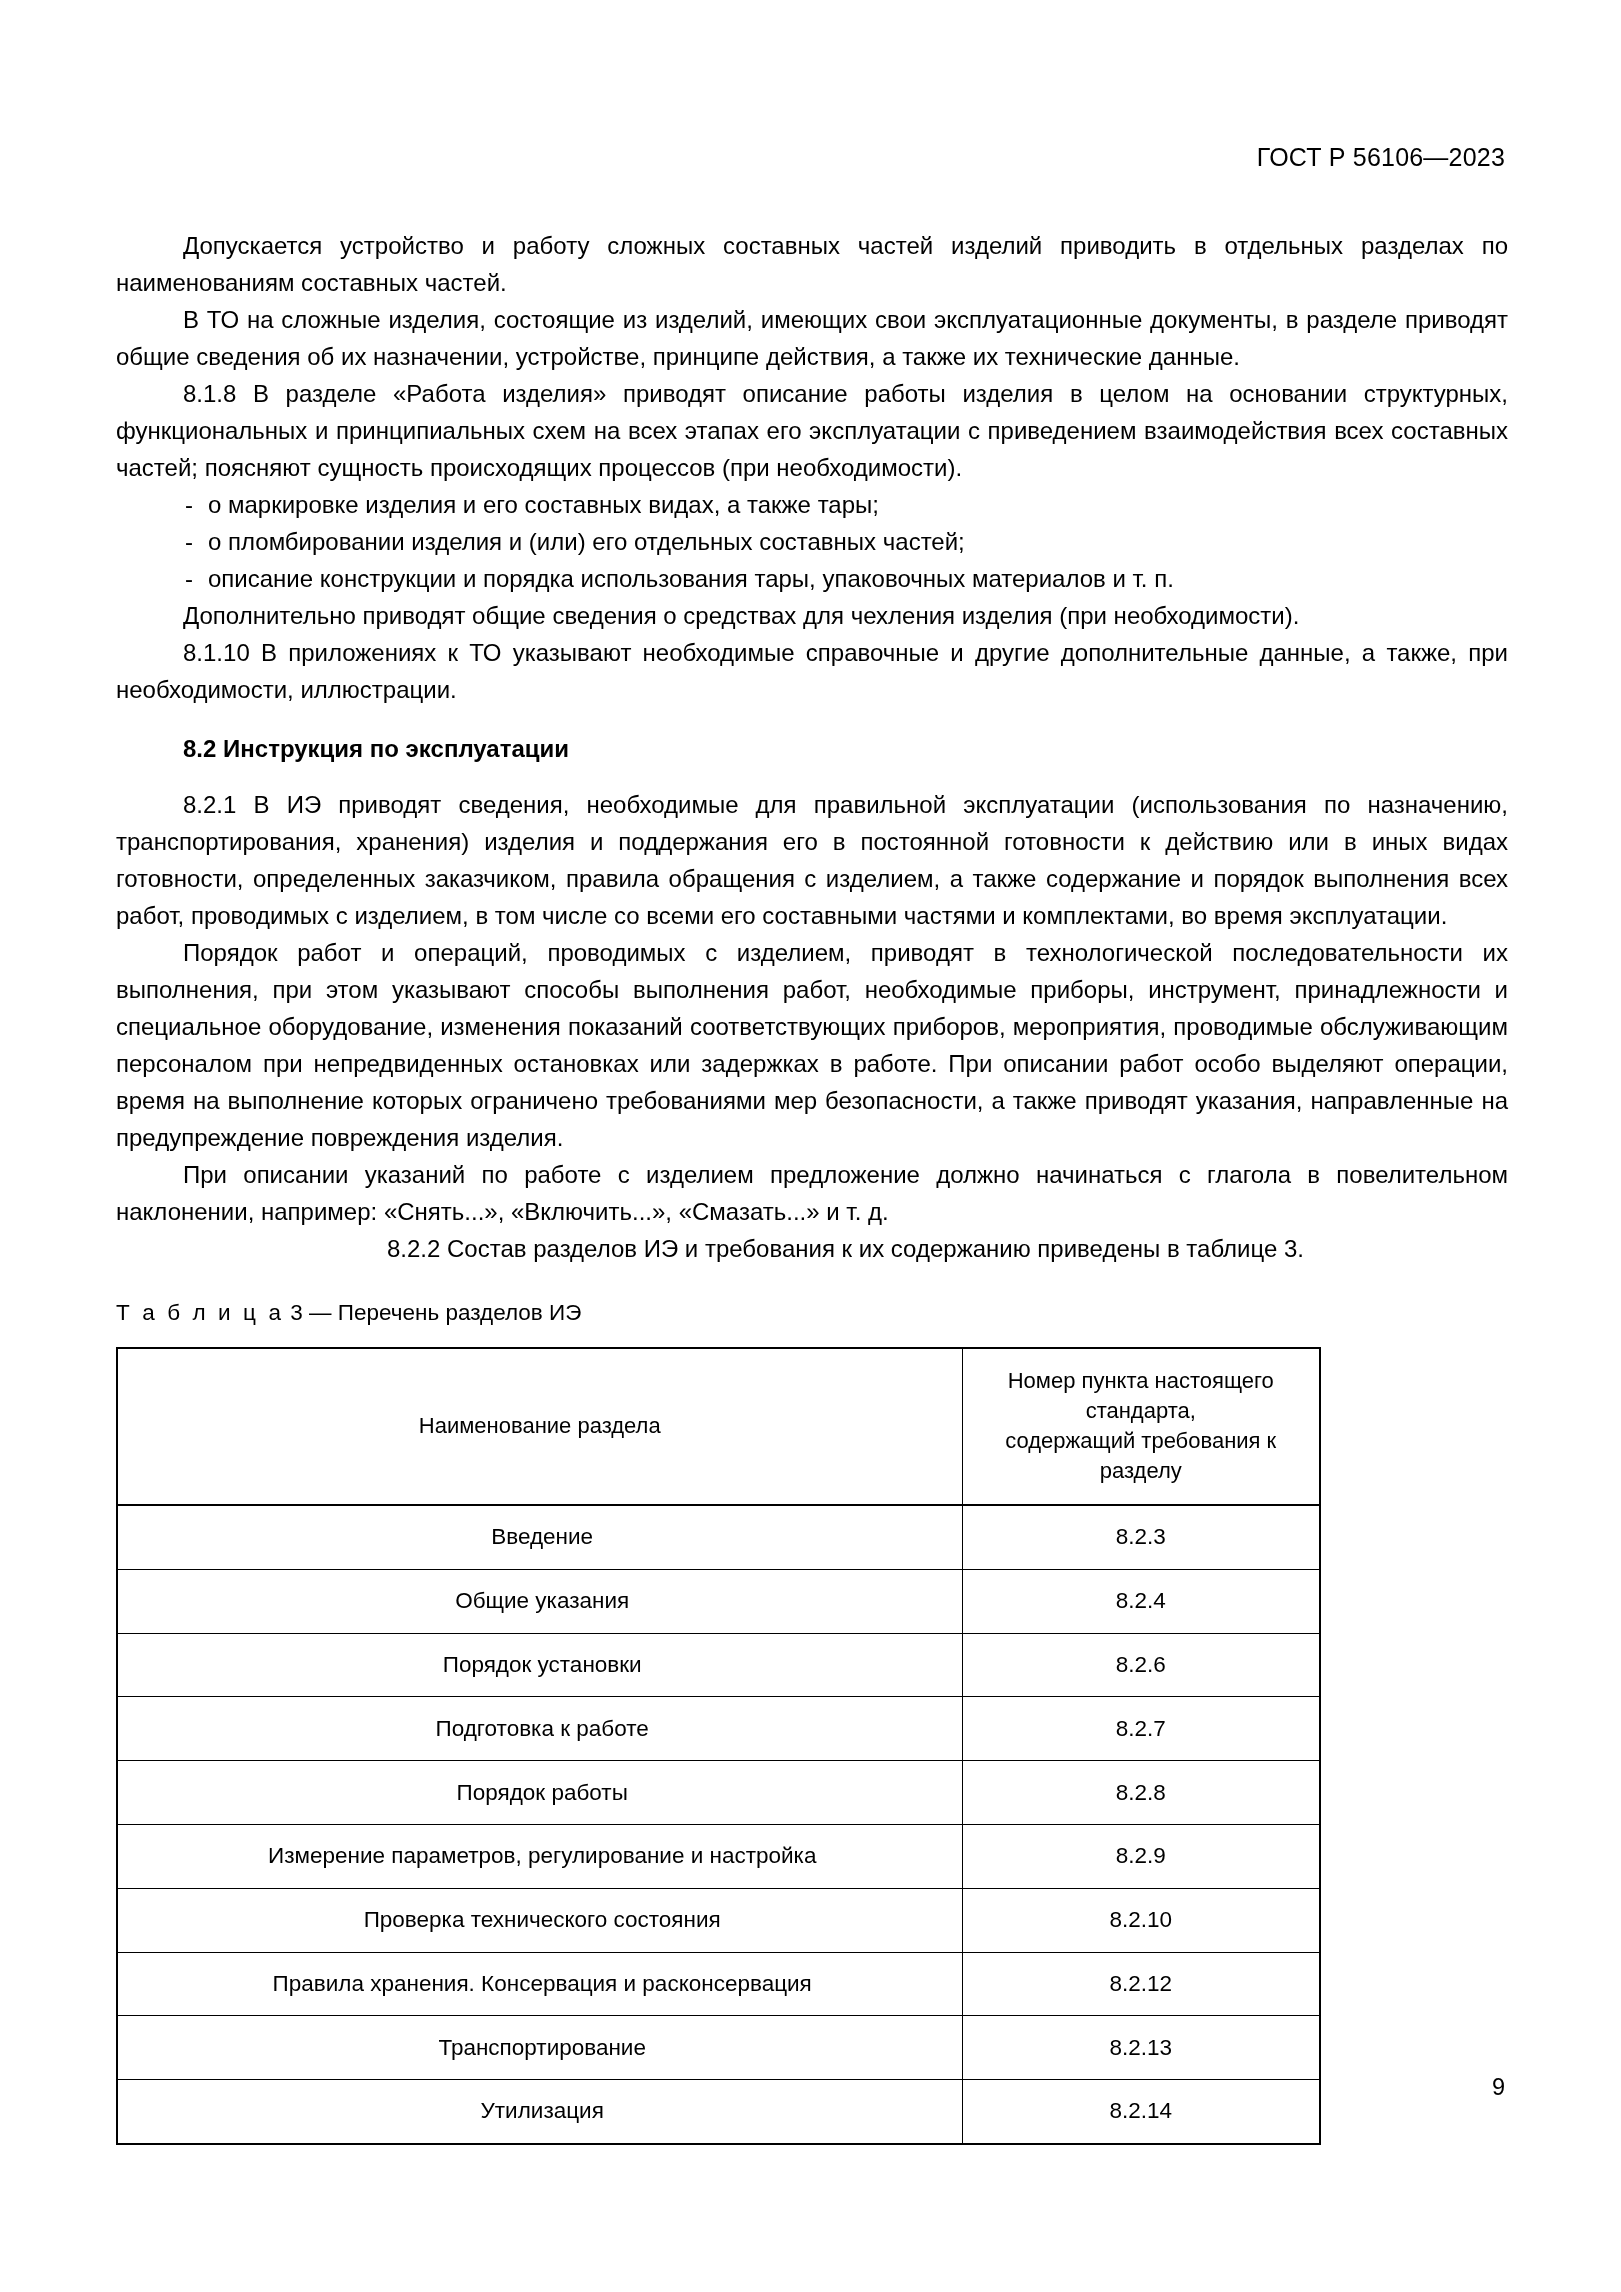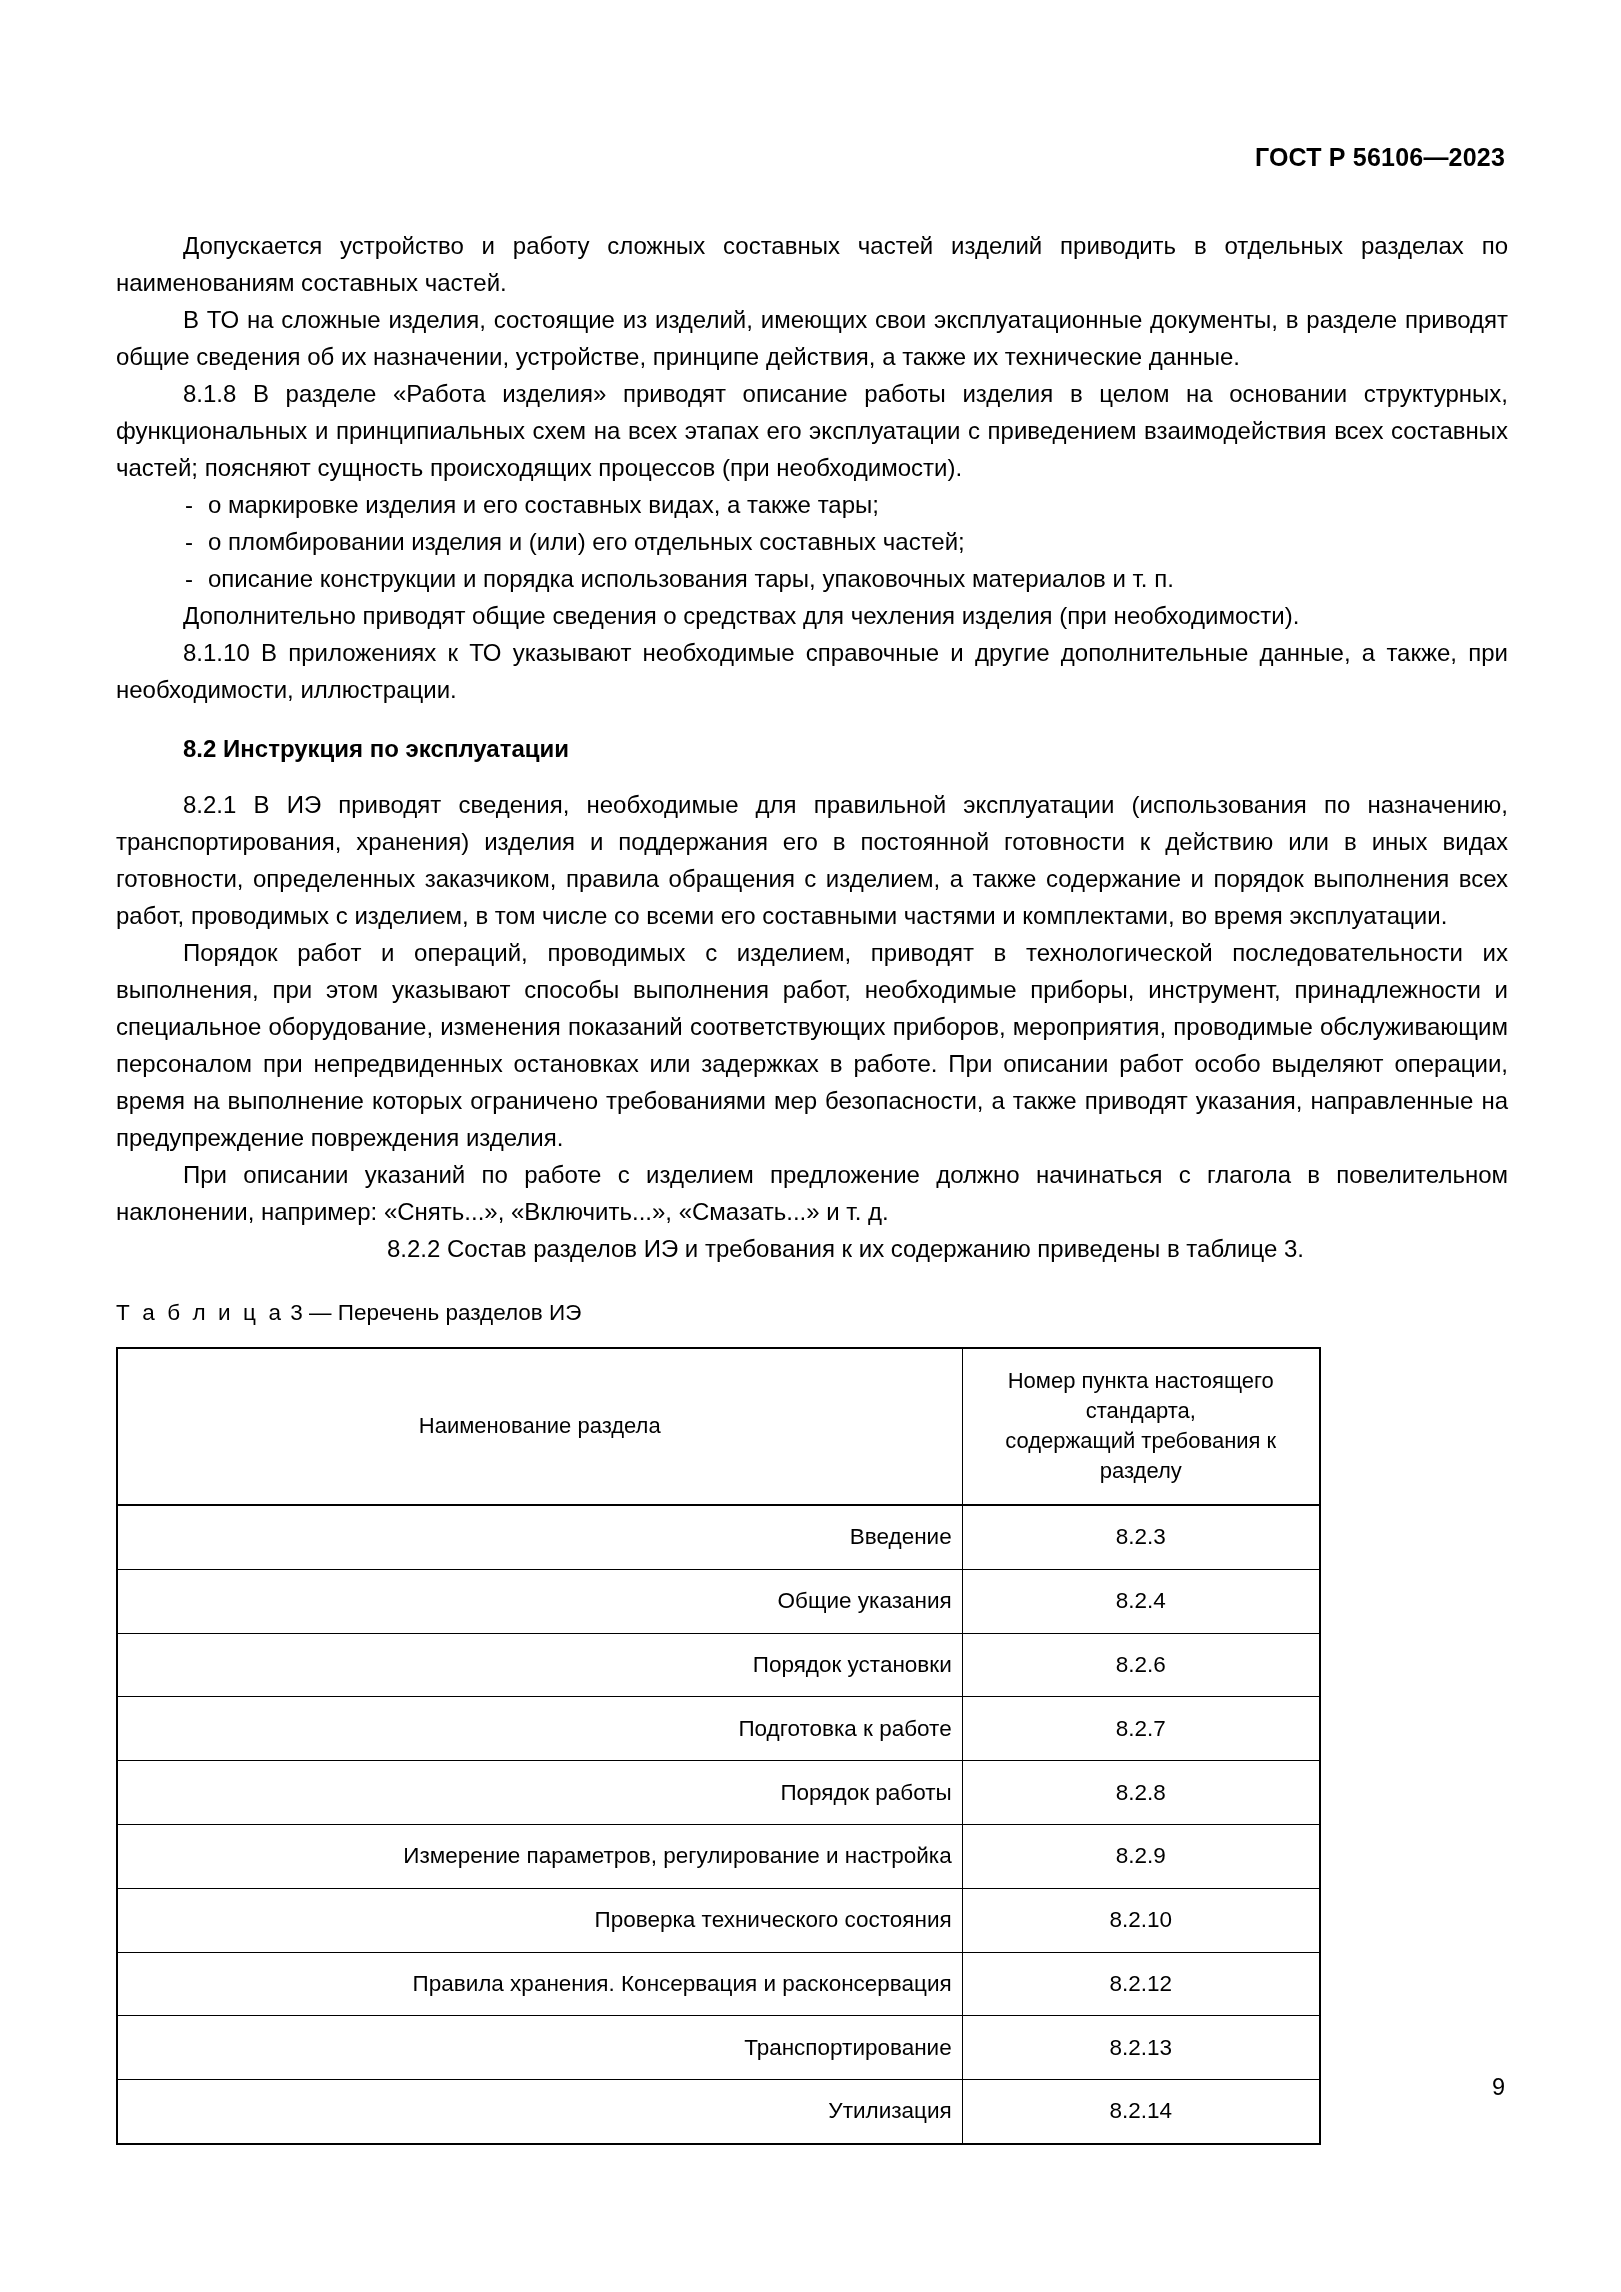--- a/index.html
+++ b/index.html
@@ -24,21 +24,21 @@
     height: 2293px;
     overflow: hidden;
   }
 
   
   .doc-header {
     position: absolute;
     top: 143px;
     right: 116px;
     font-size: 25px;
-    font-weight: bold;
+    font-weight: normal;
     letter-spacing: 0.2px;
     white-space: nowrap;
     margin-left: 28px;
   }
 
   
   .content {
     position: absolute;
     left: 116px;
     top: 227px;
@@ -126,21 +126,21 @@
   table.gost-table thead th.h-name {
     padding-left: 13.7px;
     padding-right: 13.7px;
   }
   table.gost-table tbody td {
     height: 49px;
     padding-top: 6.9px;
     padding-bottom: 6.9px;
   }
   table.gost-table tbody td.name-cell {
-    text-align: right;
+    text-align: center;
     padding-left: 14.7px;
     padding-right: 9.8px;
     font-size: 22.5px;
   }
   table.gost-table tbody td.clause-cell {
     text-align: center;
     font-size: 22.5px;
   }
 
   

